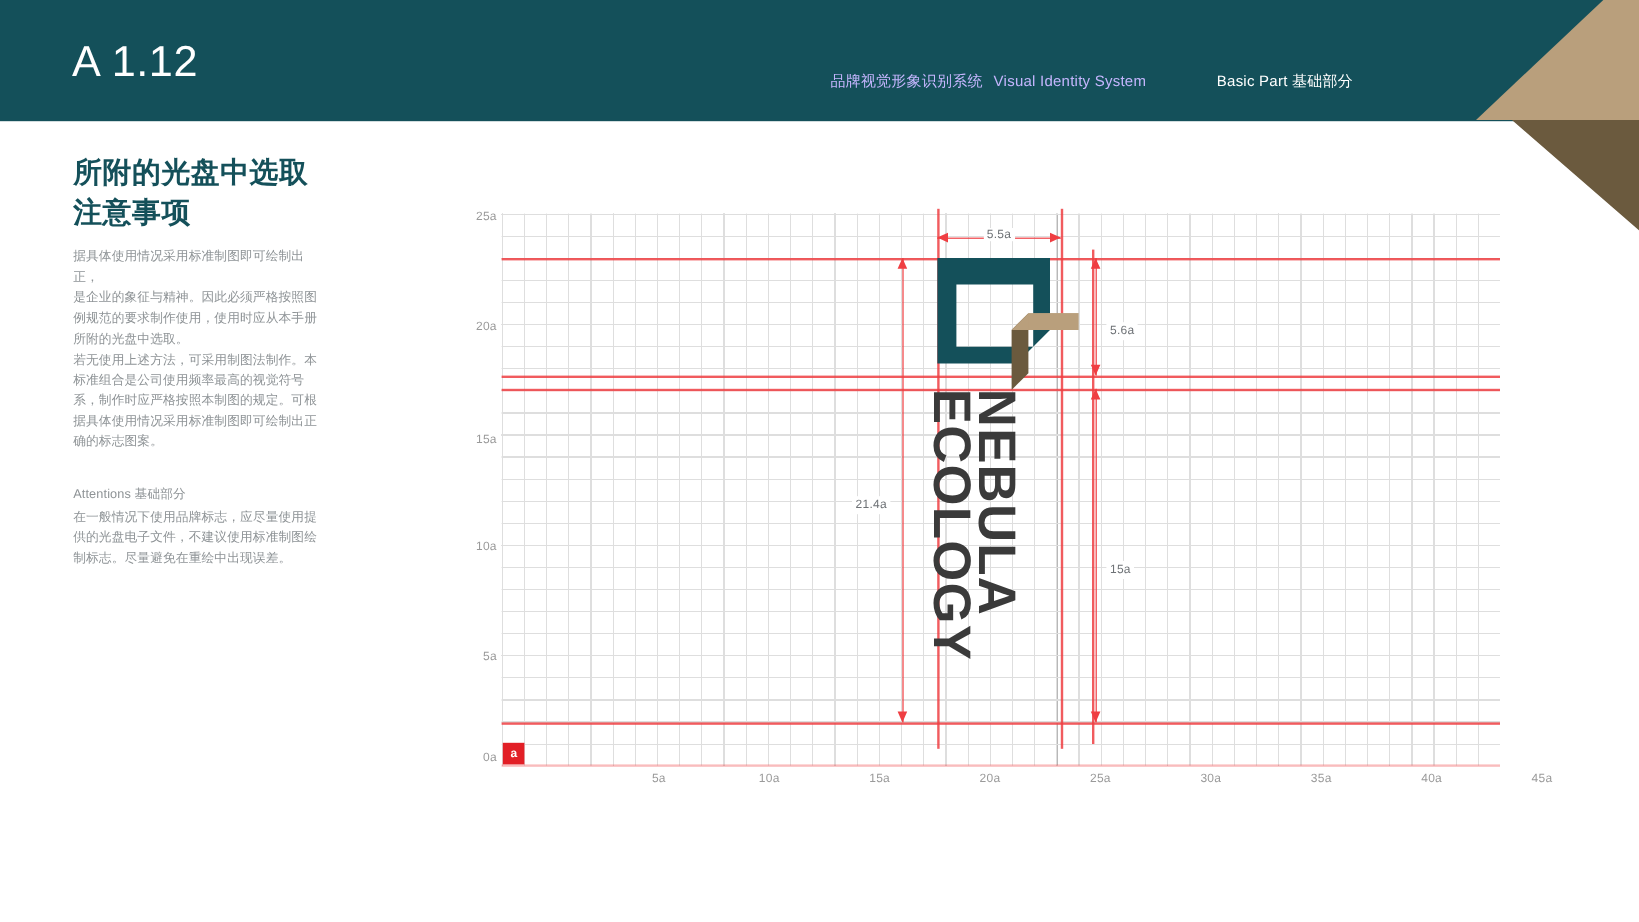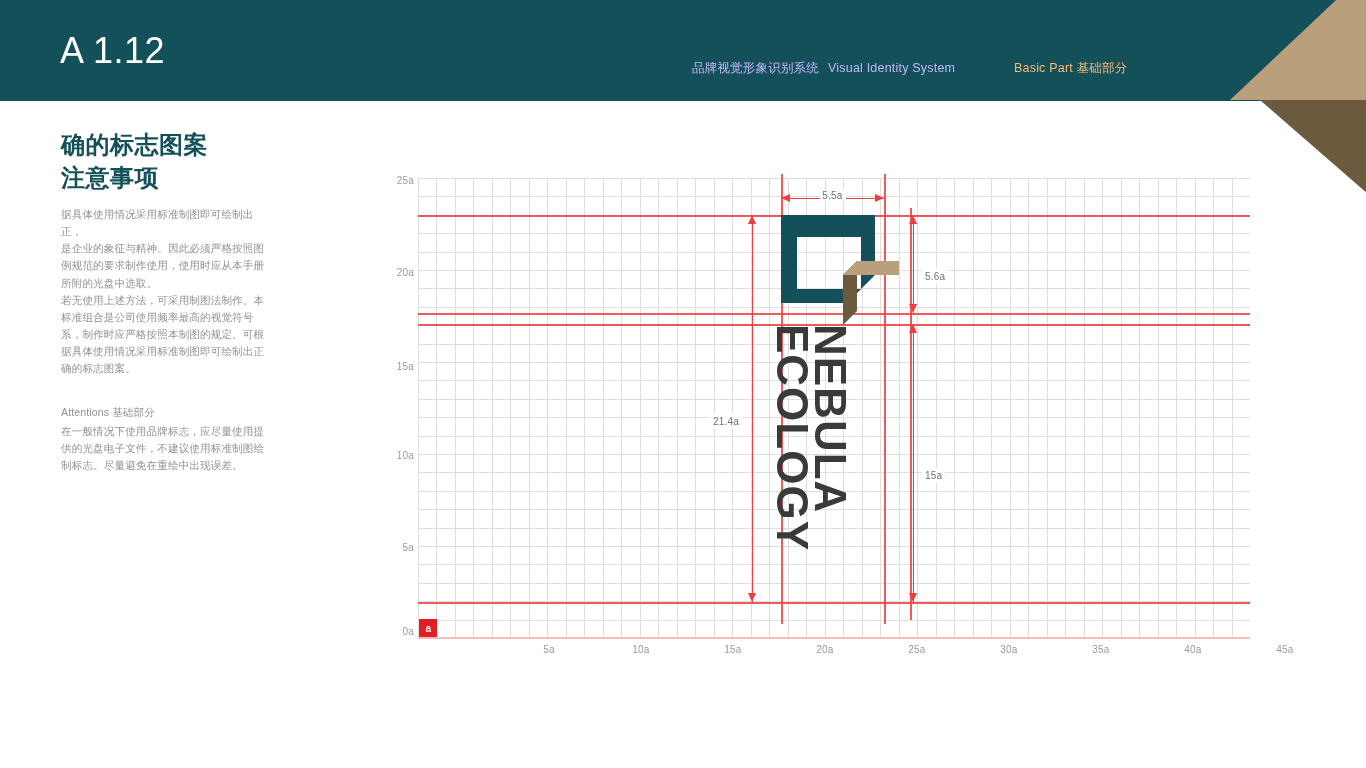--- a/index.html
+++ b/index.html
@@ -29,21 +29,21 @@
     letter-spacing: 0.5px; line-height: 1;
   }
   .hdr-center {
     position: absolute; left: 692px; top: 60px;
     font-size: 12.5px; color: #c4b5fd; letter-spacing: .2px;
     white-space: nowrap;
   }
   .hdr-center .cn { margin-right: 9px; }
   .hdr-right {
     position: absolute; left: 1014px; top: 60px;
-    font-size: 12.5px; color: #fdba74; letter-spacing: .2px;
+    font-size: 12.5px; color: #ffffff; letter-spacing: .2px;
     white-space: nowrap;
   }
 
   
   .chev { position: absolute; right: 0; top: 0; width: 136px; height: 196px; }
   .chev-top {
     position: absolute; left: 0; top: 0; width: 136px; height: 100px;
     background: #b99f7c;
     clip-path: polygon(100% 0, 100% 100%, 0 100%, 78% 0);
   }
@@ -153,21 +153,21 @@
     </div>
     <div class="hdr-right">Basic Part 基础部分</div>
   </div>
 
   <div class="chev">
     <div class="chev-top"></div>
     <div class="chev-bot"></div>
   </div>
 
   <div class="side-title">
-    <div>确的标志图案</div>
+    <div>所附的光盘中选取</div>
     <div>注意事项</div>
   </div>
 
   <div class="side-body">
     <div>据具体使用情况采用标准制图即可绘制出正，</div>
     <div>是企业的象征与精神。因此必须严格按照图</div>
     <div>例规范的要求制作使用，使用时应从本手册</div>
     <div>所附的光盘中选取。</div>
     <div>若无使用上述方法，可采用制图法制作。本</div>
     <div>标准组合是公司使用频率最高的视觉符号</div>

